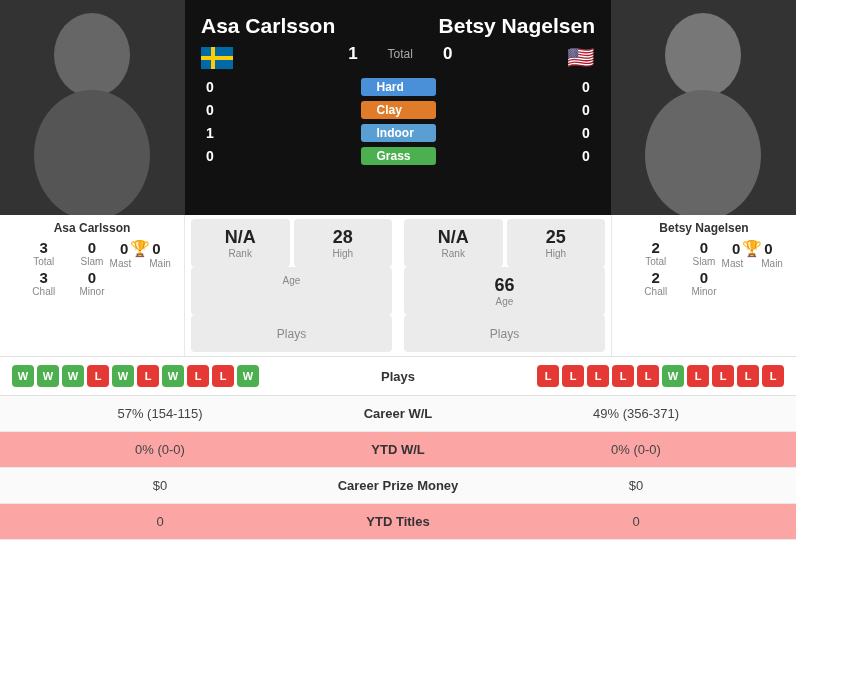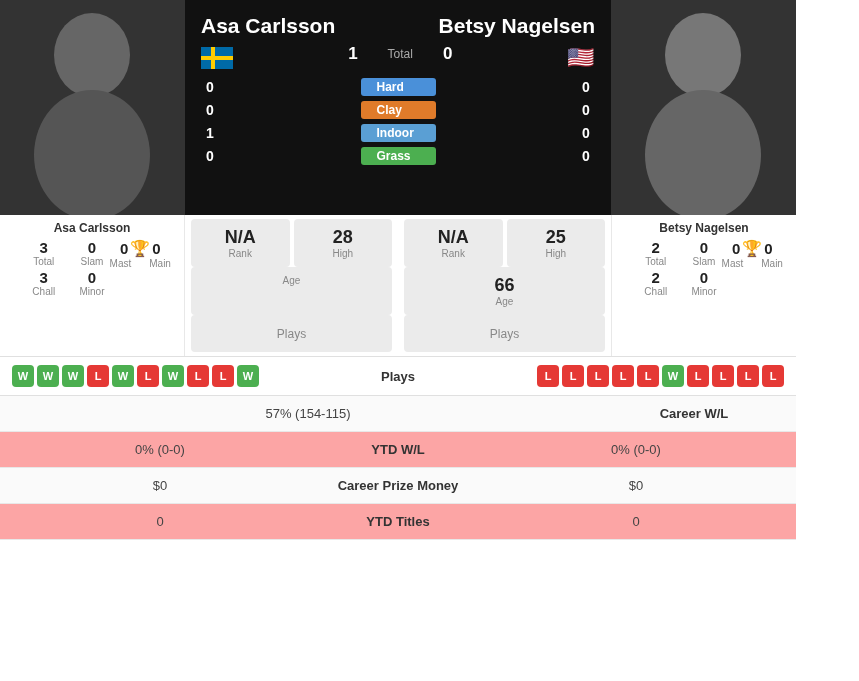--- a/index.html
+++ b/index.html
@@ -560,20 +560,21 @@
           <span class="form-badge fb-l">L</span>
           <span class="form-badge fb-l">L</span>
           <span class="form-badge fb-l">L</span>
         </div>
     </div>
 
     <div id="data-rows-container">
         <div class="data-row alt-row">
           <div class="data-left">57% (154-115)</div>
           <div class="data-center">Career W/L</div>
+          <div class="data-right">49% (356-371)</div>
         </div>
         <div class="data-row white-row">
           <div class="data-left">0% (0-0)</div>
           <div class="data-center">YTD W/L</div>
           <div class="data-right">0% (0-0)</div>
         </div>
         <div class="data-row alt-row">
           <div class="data-left">$0</div>
           <div class="data-center">Career Prize Money</div>
           <div class="data-right">$0</div>

